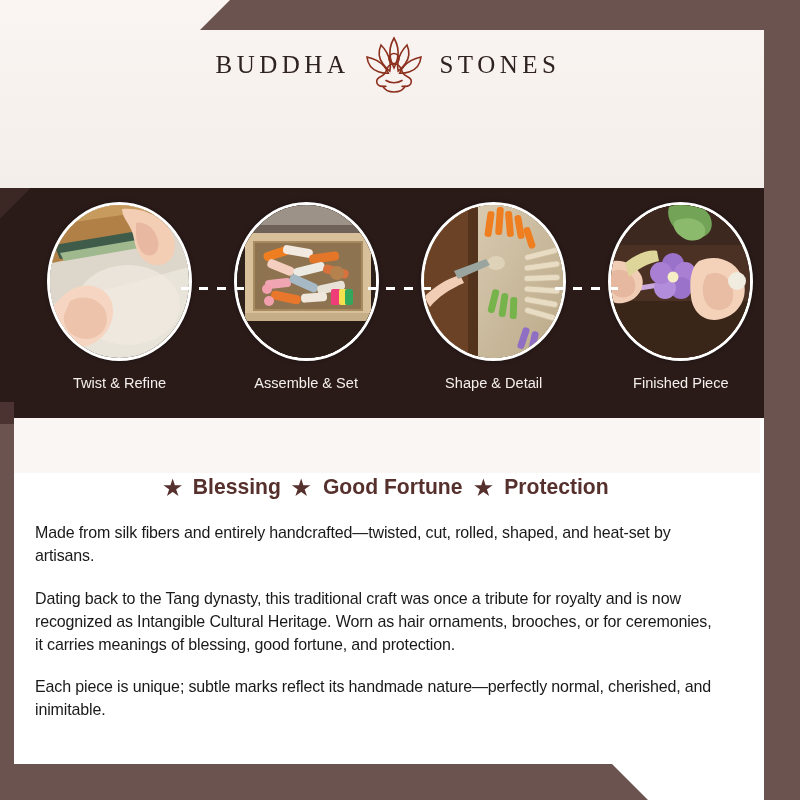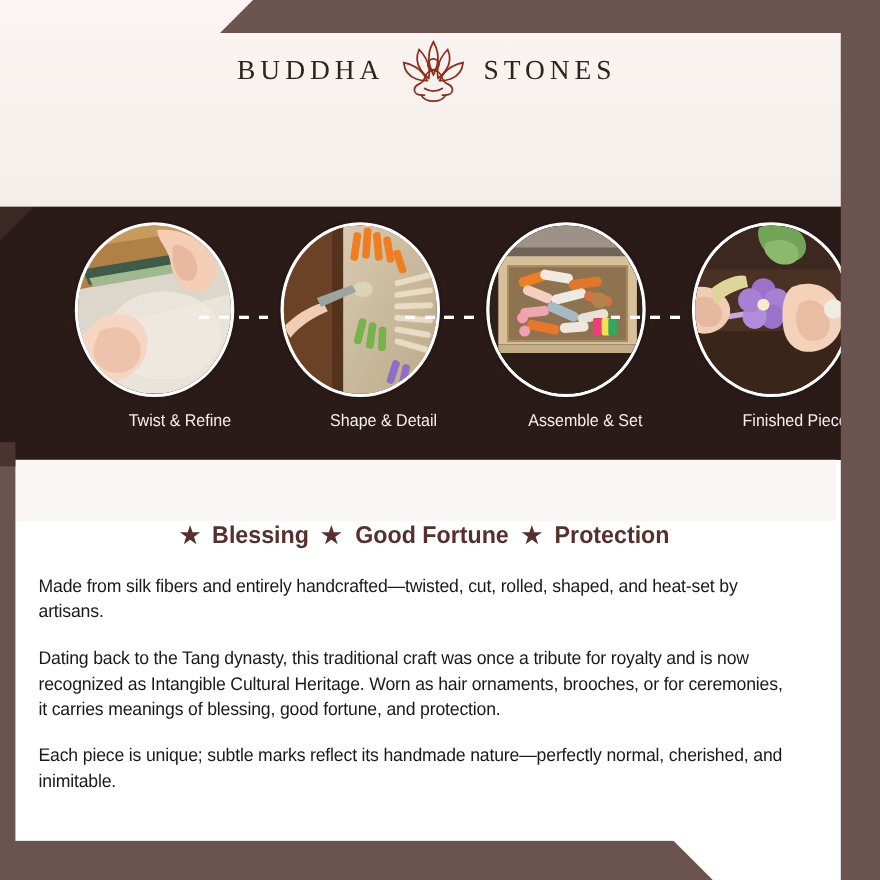--- a/index.html
+++ b/index.html
@@ -126,21 +126,21 @@
     width: 748px;
     height: 200px;
     display: flex;
     align-items: flex-start;
   }
   .step {
     position: relative;
     width: 187px;
     display: flex;
     flex-direction: column;
-    align-items: flex-end;
+    align-items: center;
   }
   .circle {
     width: 139px;
     height: 153px;
     border-radius: 50%;
     border: 3px solid #ffffff;
     overflow: hidden;
     position: relative;
     box-shadow: 0 0 4px rgba(0,0,0,.4);
   }
@@ -250,67 +250,20 @@
             <path d="M4 40 L112 22 L120 34 L10 54z" fill="#3f5b4a"></path>
             <path d="M10 48 L116 30 L118 38 L14 56z" fill="#9fb88e"></path>
             <ellipse cx="78" cy="100" rx="52" ry="40" fill="#efe9e0" opacity=".7"></ellipse>
             <path d="M72 4 C96 2 118 14 124 34 C128 50 118 62 104 60 C94 58 86 48 84 34 C82 20 72 14 72 4z" fill="#f3cdb4"></path>
             <path d="M86 18 C96 16 106 24 108 36 C110 46 104 52 97 50 C90 48 86 38 86 28z" fill="#e8b9a0"></path>
             <path d="M8 96 C22 78 44 76 56 88 C68 100 64 122 50 134 C36 146 14 144 4 130 C-4 118 -2 106 8 96z" fill="#f6d6c2"></path>
             <path d="M20 96 C34 88 52 94 56 108 C60 122 50 134 36 134 C22 134 12 122 14 110z" fill="#edc3ab"></path>
           </svg>
         </div>
         <div class="step-label">Twist &amp; Refine</div>
-        <div class="dash"></div>
-      </div>
-
-      <div class="step">
-        <div class="circle">
-          <svg viewBox="0 0 139 153" preserveAspectRatio="xMidYMid slice" xmlns="http://www.w3.org/2000/svg">
-            <rect width="139" height="153" fill="#cdbb9b"></rect>
-            <rect x="0" y="0" width="54" height="153" fill="#6b4226"></rect>
-            <rect x="44" y="0" width="12" height="153" fill="#54331d"></rect>
-            <rect x="54" y="0" width="85" height="153" fill="#cbb896"></rect>
-            <rect x="54" y="0" width="85" height="153" fill="url(#g2)" opacity=".25"></rect>
-            <defs>
-                <linearGradient id="g2" x1="0" y1="0" x2="1" y2="1">
-              <stop offset="0" stop-color="#fff"></stop>
-                  <stop offset="1" stop-color="#8a7a5c"></stop>
-            </linearGradient>
-              </defs>
-            <g fill="#ef7e21">
-              <rect x="62" y="6" width="7" height="26" rx="3" transform="rotate(8 65 19)"></rect>
-              <rect x="72" y="2" width="7" height="28" rx="3" transform="rotate(4 75 16)"></rect>
-              <rect x="82" y="6" width="7" height="26" rx="3" transform="rotate(-5 85 19)"></rect>
-              <rect x="92" y="10" width="7" height="24" rx="3" transform="rotate(-10 95 22)"></rect>
-              <rect x="102" y="22" width="7" height="22" rx="3" transform="rotate(-18 105 33)"></rect>
-            </g>
-            <g fill="#e8dcc4" stroke="#cbbb9a" stroke-width=".7">
-              <rect x="100" y="46" width="34" height="6" rx="3" transform="rotate(-14 117 49)"></rect>
-              <rect x="100" y="58" width="36" height="6" rx="3" transform="rotate(-8 118 61)"></rect>
-              <rect x="100" y="70" width="36" height="6" rx="3" transform="rotate(-2 118 73)"></rect>
-              <rect x="100" y="82" width="36" height="6" rx="3" transform="rotate(4 118 85)"></rect>
-              <rect x="100" y="94" width="34" height="6" rx="3" transform="rotate(10 117 97)"></rect>
-              <rect x="100" y="106" width="32" height="6" rx="3" transform="rotate(16 116 109)"></rect>
-            </g>
-            <g fill="#76b34b">
-              <rect x="66" y="84" width="7" height="24" rx="3" transform="rotate(14 69 96)"></rect>
-              <rect x="76" y="88" width="7" height="24" rx="3" transform="rotate(8 79 100)"></rect>
-              <rect x="86" y="92" width="7" height="22" rx="3" transform="rotate(2 89 103)"></rect>
-            </g>
-            <g fill="#8f6fc4">
-              <rect x="96" y="122" width="7" height="22" rx="3" transform="rotate(18 99 133)"></rect>
-              <rect x="106" y="126" width="7" height="22" rx="3" transform="rotate(12 109 137)"></rect>
-            </g>
-            <ellipse cx="72" cy="58" rx="9" ry="7" fill="#ded2b8"></ellipse>
-            <path d="M0 92 C10 82 22 74 36 70 L40 78 C26 84 14 92 6 102z" fill="#f1cdb5"></path>
-            <path d="M30 66 L62 54 L66 60 L34 74z" fill="#9aa5a0"></path>
-          </svg>
-        </div>
-        <div class="step-label">Shape &amp; Detail</div>
         <div class="dash"></div>
       </div>
 
       <div class="step">
         <div class="circle">
           <svg viewBox="0 0 139 153" preserveAspectRatio="xMidYMid slice" xmlns="http://www.w3.org/2000/svg">
             <rect width="139" height="153" fill="#2e211b"></rect>
             <rect x="0" y="0" width="139" height="26" fill="#9c9288"></rect>
             <rect x="0" y="20" width="139" height="10" fill="#6f6258"></rect>
             <rect x="8" y="28" width="126" height="86" rx="3" fill="#d7c09a"></rect>
@@ -340,20 +293,67 @@
             <rect x="0" y="116" width="139" height="37" fill="#2a1d17"></rect>
           </svg>
         </div>
         <div class="step-label">Assemble &amp; Set</div>
         <div class="dash"></div>
       </div>
 
       <div class="step">
         <div class="circle">
           <svg viewBox="0 0 139 153" preserveAspectRatio="xMidYMid slice" xmlns="http://www.w3.org/2000/svg">
+            <rect width="139" height="153" fill="#cdbb9b"></rect>
+            <rect x="0" y="0" width="54" height="153" fill="#6b4226"></rect>
+            <rect x="44" y="0" width="12" height="153" fill="#54331d"></rect>
+            <rect x="54" y="0" width="85" height="153" fill="#cbb896"></rect>
+            <rect x="54" y="0" width="85" height="153" fill="url(#g2)" opacity=".25"></rect>
+            <defs>
+                <linearGradient id="g2" x1="0" y1="0" x2="1" y2="1">
+              <stop offset="0" stop-color="#fff"></stop>
+                  <stop offset="1" stop-color="#8a7a5c"></stop>
+            </linearGradient>
+              </defs>
+            <g fill="#ef7e21">
+              <rect x="62" y="6" width="7" height="26" rx="3" transform="rotate(8 65 19)"></rect>
+              <rect x="72" y="2" width="7" height="28" rx="3" transform="rotate(4 75 16)"></rect>
+              <rect x="82" y="6" width="7" height="26" rx="3" transform="rotate(-5 85 19)"></rect>
+              <rect x="92" y="10" width="7" height="24" rx="3" transform="rotate(-10 95 22)"></rect>
+              <rect x="102" y="22" width="7" height="22" rx="3" transform="rotate(-18 105 33)"></rect>
+            </g>
+            <g fill="#e8dcc4" stroke="#cbbb9a" stroke-width=".7">
+              <rect x="100" y="46" width="34" height="6" rx="3" transform="rotate(-14 117 49)"></rect>
+              <rect x="100" y="58" width="36" height="6" rx="3" transform="rotate(-8 118 61)"></rect>
+              <rect x="100" y="70" width="36" height="6" rx="3" transform="rotate(-2 118 73)"></rect>
+              <rect x="100" y="82" width="36" height="6" rx="3" transform="rotate(4 118 85)"></rect>
+              <rect x="100" y="94" width="34" height="6" rx="3" transform="rotate(10 117 97)"></rect>
+              <rect x="100" y="106" width="32" height="6" rx="3" transform="rotate(16 116 109)"></rect>
+            </g>
+            <g fill="#76b34b">
+              <rect x="66" y="84" width="7" height="24" rx="3" transform="rotate(14 69 96)"></rect>
+              <rect x="76" y="88" width="7" height="24" rx="3" transform="rotate(8 79 100)"></rect>
+              <rect x="86" y="92" width="7" height="22" rx="3" transform="rotate(2 89 103)"></rect>
+            </g>
+            <g fill="#8f6fc4">
+              <rect x="96" y="122" width="7" height="22" rx="3" transform="rotate(18 99 133)"></rect>
+              <rect x="106" y="126" width="7" height="22" rx="3" transform="rotate(12 109 137)"></rect>
+            </g>
+            <ellipse cx="72" cy="58" rx="9" ry="7" fill="#ded2b8"></ellipse>
+            <path d="M0 92 C10 82 22 74 36 70 L40 78 C26 84 14 92 6 102z" fill="#f1cdb5"></path>
+            <path d="M30 66 L62 54 L66 60 L34 74z" fill="#9aa5a0"></path>
+          </svg>
+        </div>
+        <div class="step-label">Shape &amp; Detail</div>
+        <div class="dash"></div>
+      </div>
+
+      <div class="step">
+        <div class="circle">
+          <svg viewBox="0 0 139 153" preserveAspectRatio="xMidYMid slice" xmlns="http://www.w3.org/2000/svg">
             <rect width="139" height="153" fill="#4a3124"></rect>
             <rect y="0" width="139" height="40" fill="#3d2820"></rect>
             <rect y="96" width="139" height="57" fill="#3a2519"></rect>
             <path d="M58 2 C74 -6 96 0 100 14 C104 28 92 36 78 32 C64 28 54 14 58 2z" fill="#72a356"></path>
             <path d="M64 16 C76 10 92 14 94 24 C96 34 84 38 74 34 C66 30 60 22 64 16z" fill="#8cba6c"></path>
             <rect x="24" y="74" width="92" height="5" rx="2.5" fill="#c9a8dd" transform="rotate(-9 70 76)"></rect>
             <g transform="translate(62,72)">
               <circle cx="0" cy="-13" r="11" fill="#9b72c9"></circle>
               <circle cx="12" cy="-4" r="11" fill="#a97fd4"></circle>
               <circle cx="8" cy="11" r="11" fill="#9b72c9"></circle>

